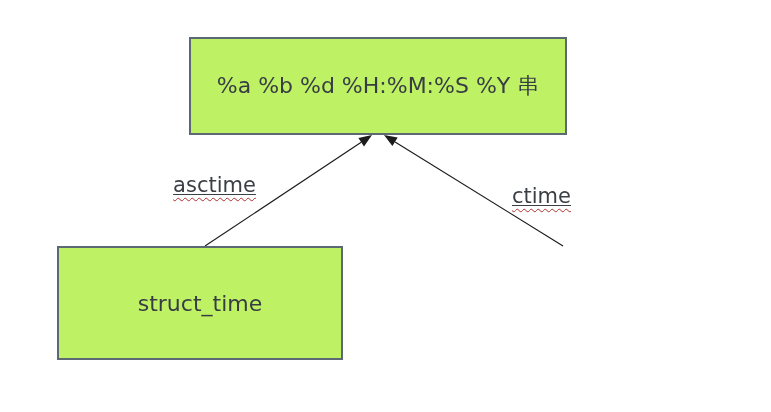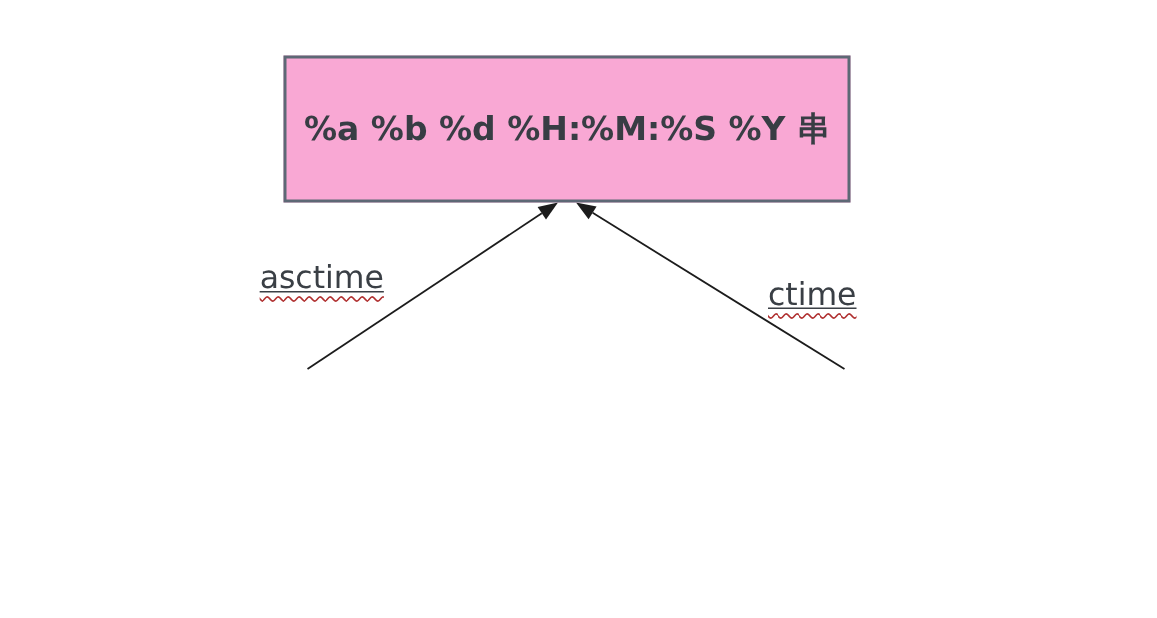--- a/index.html
+++ b/index.html
@@ -18,29 +18,28 @@
   .arrow-layer {
     position: absolute;
     left: 0;
     top: 0;
     width: 771px;
     height: 412px;
   }
   .node {
     position: absolute;
     box-sizing: border-box;
-    background: #f9a8d4;
+    background: #bef264;
     border: 2px solid #5d6875;
     display: flex;
     align-items: center;
     justify-content: center;
     font-size: 22px;
     color: #383d44;
     white-space: nowrap;
-    font-weight: bold;
   }
   .node-top {
     left: 189px;
     top: 37px;
     width: 378px;
     height: 98px;
   }
   .node-left {
     left: 57px;
     top: 246px;
@@ -97,20 +96,23 @@
     <g>
       <line x1="563" y1="246" x2="395.1" y2="141.9" stroke="#1c1c1c" stroke-width="1.2"></line>
       <polygon points="384,135 397.7,137.6 392.4,146.1" fill="#1c1c1c"></polygon>
     </g>
   </svg>
 
   <div class="node node-top">
     <span>%a %b %d %H:%M:%S %Y 串</span>
   </div>
 
+  <div class="node node-left">
+    <span>struct_time</span>
+  </div>
 
 
   <div class="edge-label edge-label-asctime">
     <span class="u"><span class="wavy">asctime</span></span>
   </div>
 
   <div class="edge-label edge-label-ctime">
     <span class="u"><span class="wavy">ctime</span></span>
   </div>
 

